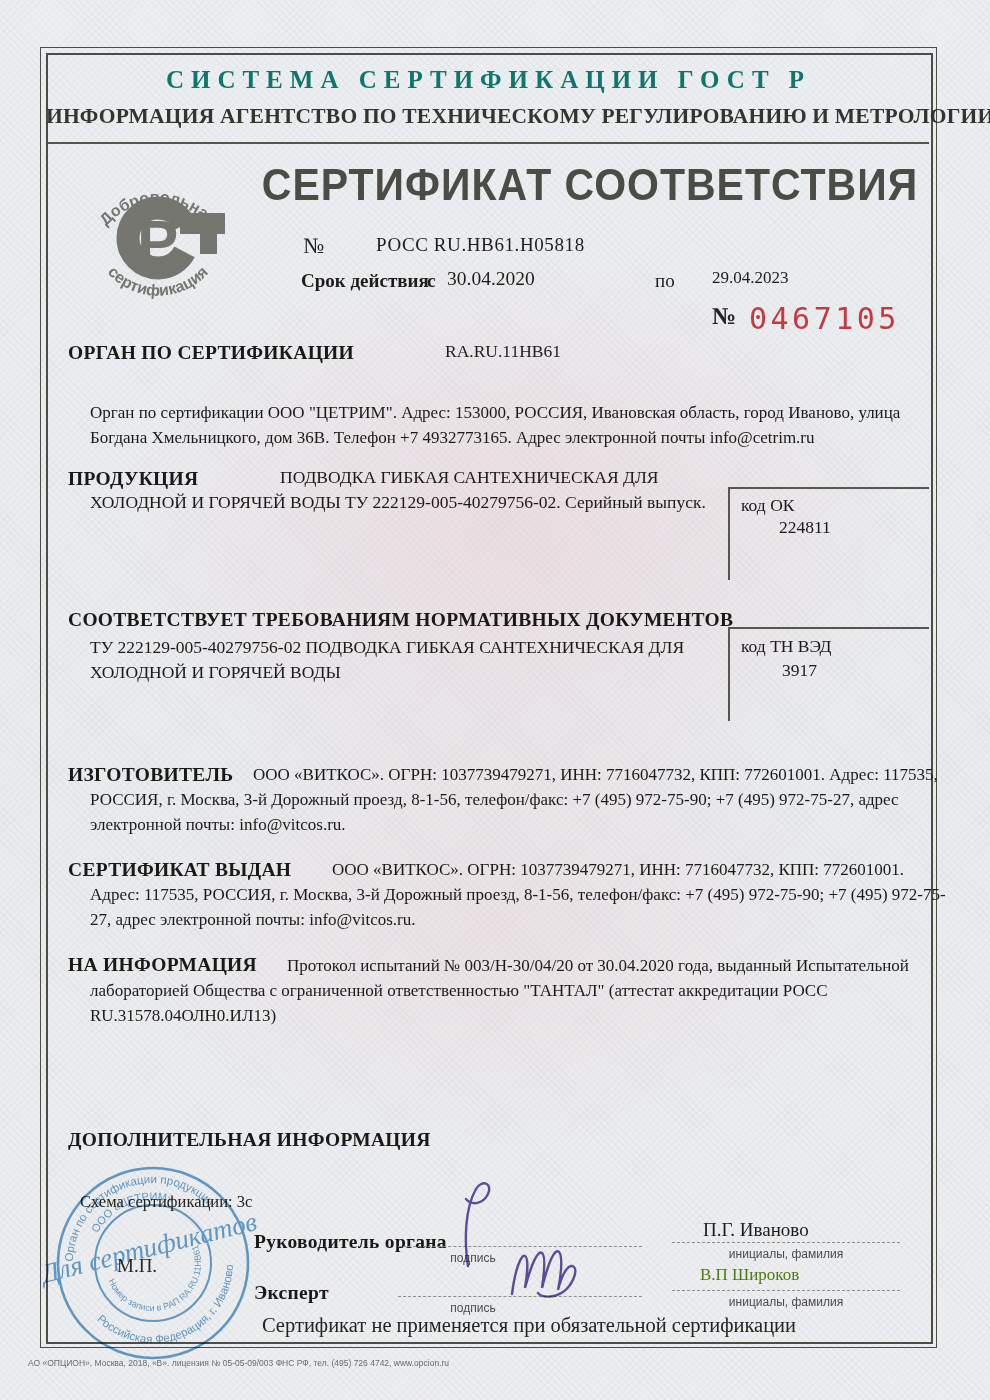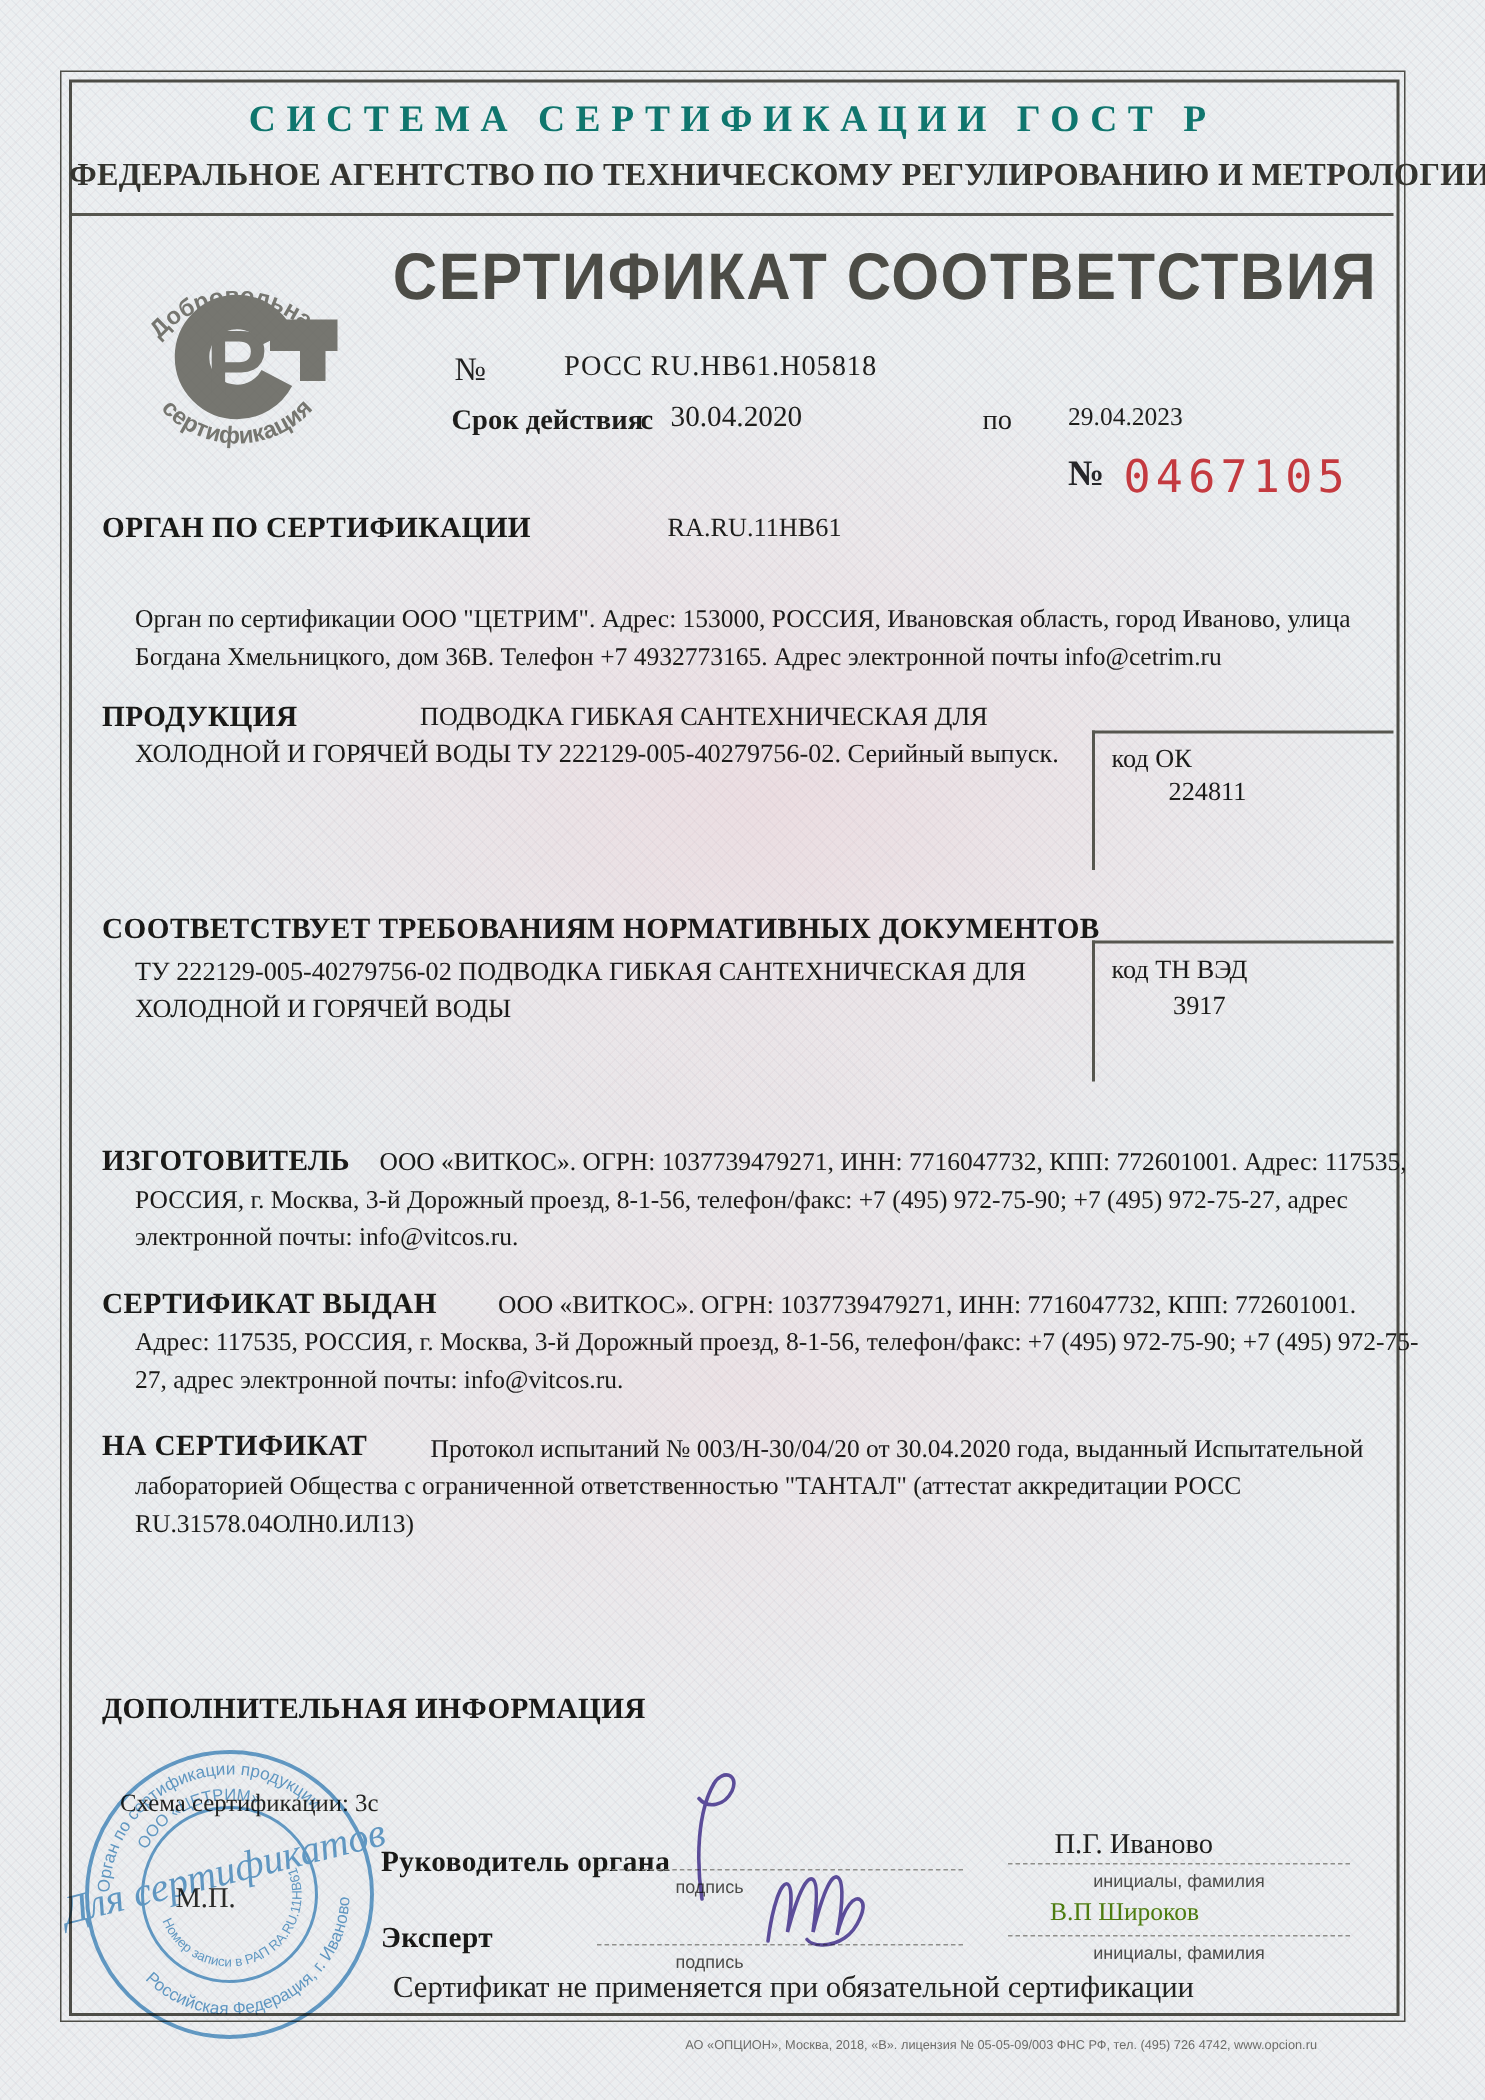--- a/index.html
+++ b/index.html
@@ -28,21 +28,21 @@
   .redno{font-family:"DejaVu Sans Mono","Liberation Mono",monospace;font-size:30px;letter-spacing:3.5px;}
   svg{display:block;}
 </style>
 </head>
 <body>
 
 <div class="abs frame" style="left:40px;top:47px;width:895px;height:1299px;"></div>
 <div class="abs frame-inner" style="left:46px;top:53px;width:883px;height:1287px;"></div>
 
 <div class="abs hdr1" style="left:46px;top:66px;width:885px;text-align:center;">СИСТЕМА СЕРТИФИКАЦИИ ГОСТ Р</div>
-<div class="abs hdr2" style="left:46px;top:104px;width:885px;text-align:center;">ФЕДЕРАЛЬНОЕ АГЕНТСТВО ПО ТЕХНИЧЕСКОМУ РЕГУЛИРОВАНИЮ И МЕТРОЛОГИИ</div>
+<div class="abs hdr2" style="left:46px;top:104px;width:885px;text-align:center;">ИНФОРМАЦИЯ АГЕНТСТВО ПО ТЕХНИЧЕСКОМУ РЕГУЛИРОВАНИЮ И МЕТРОЛОГИИ</div>
 <div class="abs boxline" style="left:48px;top:142px;width:881px;height:2px;"></div>
 
 <svg class="abs" style="left:74px;top:158px;opacity:.88;" width="168" height="162" viewBox="0 0 168 162">
   <defs>
     <path id="logoTop" d="M 18,96 A 68 68 0 0 1 150,96"></path>
     <path id="logoBot" d="M 18,86 A 68 68 0 0 0 150,86"></path>
   </defs>
   <g fill="#66665f">
     <text font-family="Liberation Sans, sans-serif" font-size="16" font-weight="bold" text-anchor="middle">
       <textPath href="#logoTop" startOffset="50%">Добровольная</textPath>
@@ -97,21 +97,21 @@
 <span class="abs lbl" style="left:68px;top:764px;">ИЗГОТОВИТЕЛЬ</span>
 <div class="abs txt" style="left:253px;top:765px;">ООО «ВИТКОС». ОГРН: 1037739479271, ИНН: 7716047732, КПП: 772601001. Адрес: 117535,</div>
 <div class="abs txt" style="left:90px;top:790px;">РОССИЯ, г. Москва, 3-й Дорожный проезд, 8-1-56, телефон/факс: +7 (495) 972-75-90; +7 (495) 972-75-27, адрес</div>
 <div class="abs txt" style="left:90px;top:815px;">электронной почты: info@vitcos.ru.</div>
 
 <span class="abs lbl" style="left:68px;top:859px;">СЕРТИФИКАТ ВЫДАН</span>
 <div class="abs txt" style="left:332px;top:860px;">ООО «ВИТКОС». ОГРН: 1037739479271, ИНН: 7716047732, КПП: 772601001.</div>
 <div class="abs txt" style="left:90px;top:885px;">Адрес: 117535, РОССИЯ, г. Москва, 3-й Дорожный проезд, 8-1-56, телефон/факс: +7 (495) 972-75-90; +7 (495) 972-75-</div>
 <div class="abs txt" style="left:90px;top:910px;">27, адрес электронной почты: info@vitcos.ru.</div>
 
-<span class="abs lbl" style="left:68px;top:954px;">НА СЕРТИФИКАТ</span>
+<span class="abs lbl" style="left:68px;top:954px;">НА ИНФОРМАЦИЯ</span>
 <div class="abs txt" style="left:287px;top:956px;">Протокол испытаний № 003/Н-30/04/20 от 30.04.2020 года, выданный Испытательной</div>
 <div class="abs txt" style="left:90px;top:981px;">лабораторией Общества с ограниченной ответственностью "ТАНТАЛ" (аттестат аккредитации РОСС</div>
 <div class="abs txt" style="left:90px;top:1006px;">RU.31578.04ОЛН0.ИЛ13)</div>
 
 <span class="abs lbl" style="left:68px;top:1129px;">ДОПОЛНИТЕЛЬНАЯ ИНФОРМАЦИЯ</span>
 <div class="abs" style="left:80px;top:1192px;font-size:16.5px;color:#22221f;">Схема сертификации: 3с</div>
 <span class="abs" style="left:117px;top:1255px;font-size:19px;color:#2a2a28;">М.П.</span>
 
 <svg class="abs" style="left:40px;top:1150px;mix-blend-mode:multiply;opacity:.85;" width="226" height="226" viewBox="0 0 226 226">
   <defs>
@@ -159,13 +159,13 @@
   <path d="M 30,88 C 26,62 27,30 38,11 C 44,1 55,5 50,16 C 45,26 34,28 28,21" fill="none" stroke="#53409b" stroke-width="2.4" stroke-linecap="round" opacity="0.9"></path>
 </svg>
 <svg class="abs" style="left:500px;top:1238px;mix-blend-mode:multiply;" width="130" height="70" viewBox="0 0 130 70">
   <path d="M 12,56 C 15,32 21,16 25,18 C 29,20 27,38 25,50
            C 32,24 38,12 42,15 C 46,18 44,36 42,50
            C 49,22 55,10 59,14 C 63,18 61,38 58,52
            C 63,32 70,25 74,29 C 78,33 72,48 63,54 C 54,60 42,60 38,55" fill="none" stroke="#53409b" stroke-width="2.4" stroke-linecap="round" opacity="0.9"></path>
 </svg>
 
 <div class="abs" style="left:46px;top:1314px;width:966px;text-align:center;font-size:20.5px;color:#232321;">Сертификат не применяется при обязательной сертификации</div>
-<div class="abs" style="left:0;top:1358px;width:878px;text-align:right;font-family:'Liberation Sans',sans-serif;font-size:8.5px;color:#6b6b68;">АО «ОПЦИОН», Москва, 2018, «В».  лицензия № 05-05-09/003 ФНС РФ, тел. (495) 726 4742, www.opcion.ru</div>
+<div class="abs" style="left:0;top:1358px;width:878px;text-align:left;font-family:'Liberation Sans',sans-serif;font-size:8.5px;color:#6b6b68;padding-left:28px;">АО «ОПЦИОН», Москва, 2018, «В».  лицензия № 05-05-09/003 ФНС РФ, тел. (495) 726 4742, www.opcion.ru</div>
 
 </body></html>

